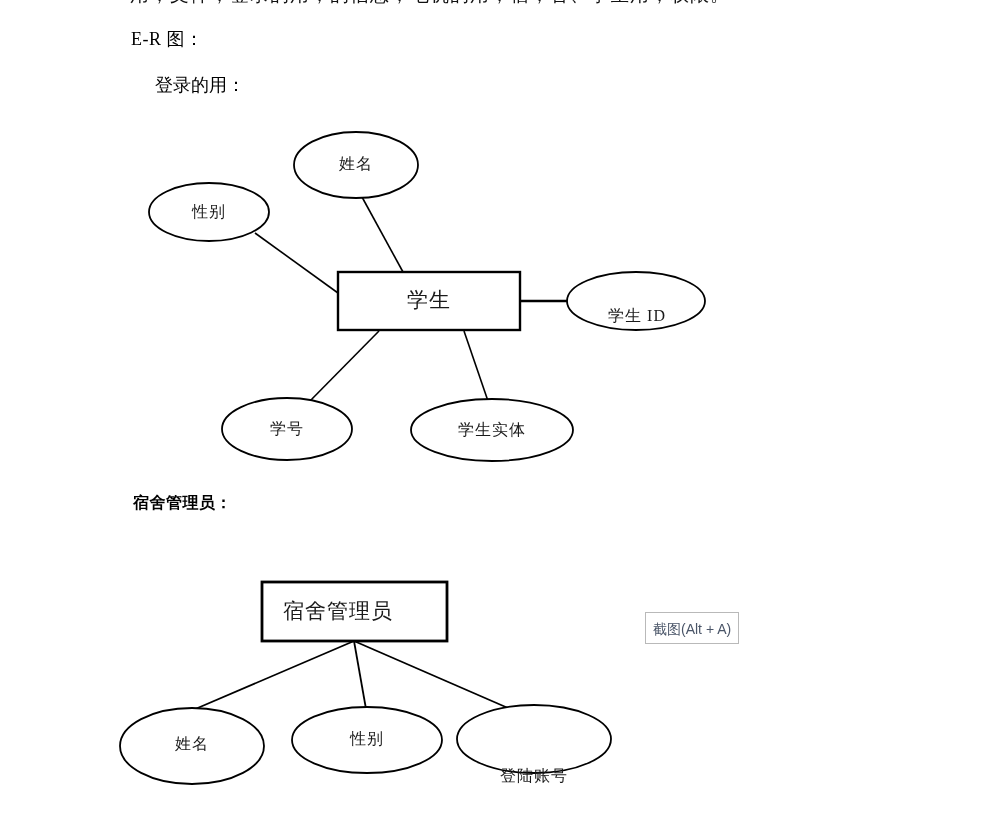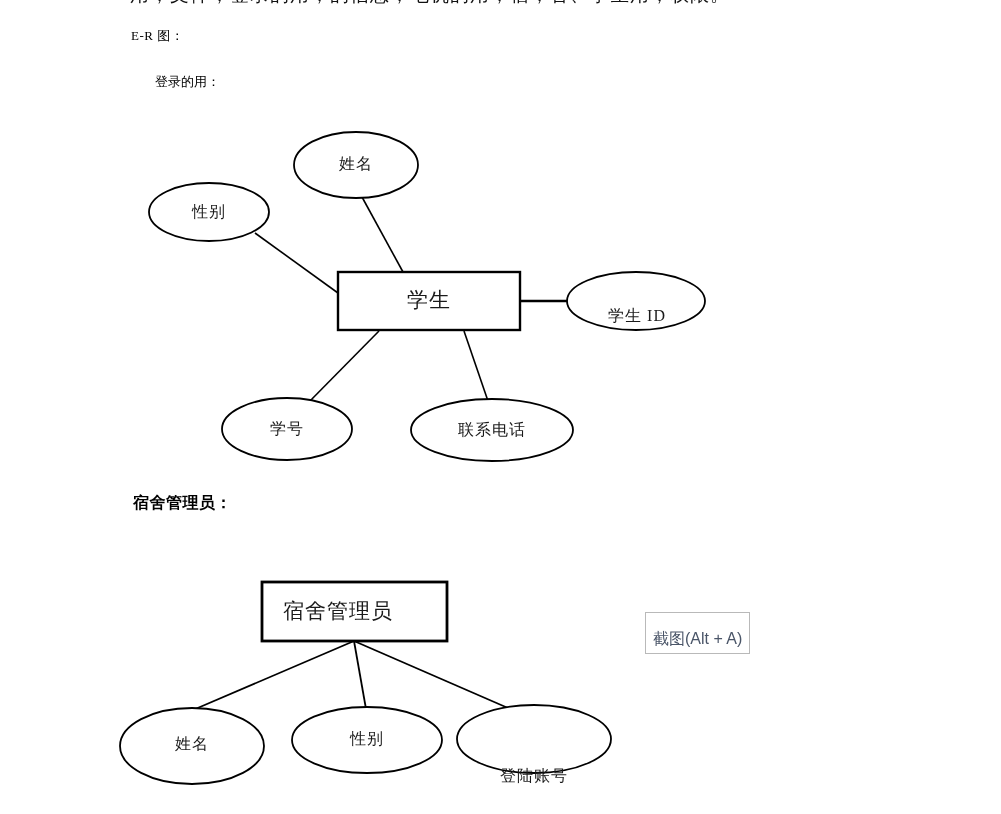--- a/index.html
+++ b/index.html
@@ -27,21 +27,21 @@
     letter-spacing: 1px;
     color: #111;
     white-space: nowrap;
     overflow: hidden;
   }
 
   
   .heading {
     position: absolute;
     font-family: "Liberation Serif", "DejaVu Serif", serif;
-    font-size: 13px;
+    font-size: 18px;
     color: #000;
     white-space: nowrap;
   }
   .heading-er   { left: 131px; top: 27px; letter-spacing: 0.5px; }
   .heading-stu  { left: 155px; top: 73px; }
   .heading-mgr  {
     left: 133px; top: 493px;
     font-family: "Liberation Sans", "DejaVu Sans", sans-serif;
     font-weight: bold;
     font-size: 16px;
@@ -69,25 +69,25 @@
     transform: translate(-50%, -50%);
     letter-spacing: 1px;
   }
   .node-label.entity { font-size: 21px; }
 
   
   .tooltip-chip {
     position: absolute;
     left: 645px;
     top: 612px;
-    padding: 16px 7px 4px 7px;
+    padding: 8px 7px 4px 7px;
     background: #ffffff;
     border: 1px solid #b9b9b9;
     font-family: "Liberation Sans", "DejaVu Sans", sans-serif;
-    font-size: 16px;
+    font-size: 14px;
     color: #4a5568;
     line-height: 1.25;
     white-space: nowrap;
     box-sizing: border-box;
   }
 </style>
 </head>
 <body>
 
 <div class="clipped-line">用，文件，登录的用，的信息，电机的用，宿，舍、学生用，权限。</div>
@@ -134,21 +134,21 @@
 <div class="node-label entity" style="left:429px; top:300px;">学生</div>
 
 <div class="node-label" style="left:209px; top:212px;">性别</div>
 
 <div class="node-label" style="left:356px; top:164px;">姓名</div>
 
 <div class="node-label" style="left:637px; top:316px;">学生 ID</div>
 
 <div class="node-label" style="left:287px; top:429px;">学号</div>
 
-<div class="node-label" style="left:492px; top:430px;">联系电话</div>
+<div class="node-label" style="left:492px; top:430px;">学生实体</div>
 
 <div class="node-label entity" style="left:338px; top:611px;">宿舍管理员</div>
 
 <div class="node-label" style="left:192px; top:744px;">姓名</div>
 
 <div class="node-label" style="left:367px; top:739px;">性别</div>
 
 <div class="node-label" style="left:534px; top:776px;">登陆账号</div>
 
 <div class="tooltip-chip">截图(Alt + A)</div>

